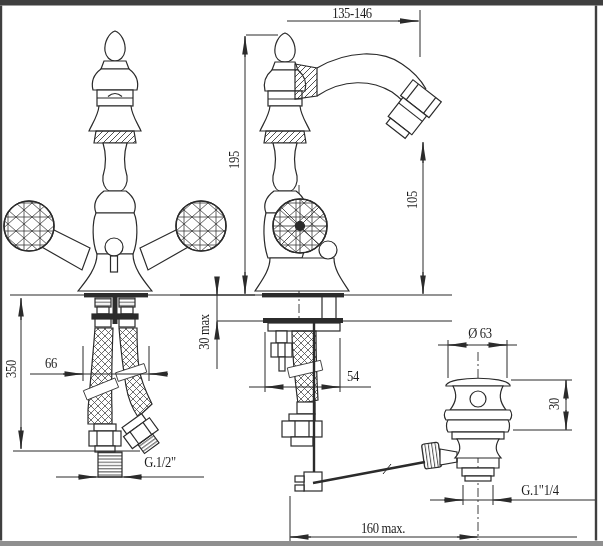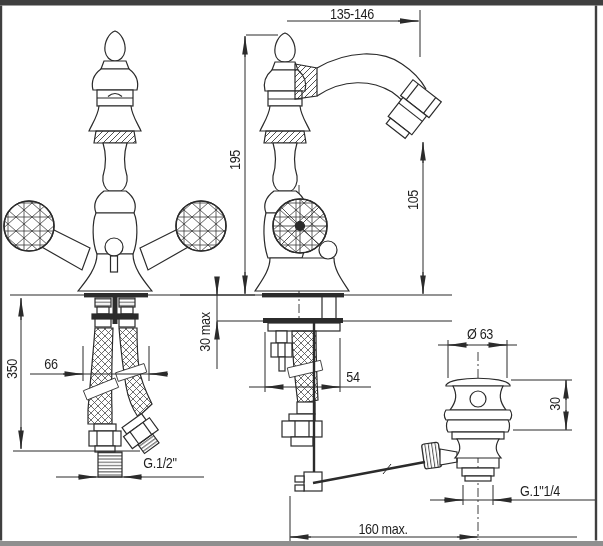--- a/index.html
+++ b/index.html
@@ -1,17 +1,17 @@
 <!DOCTYPE html>
 <html><head>
 <meta charset="utf-8">
 <style>
   html,body{margin:0;padding:0;background:#fff;}
   #stage{position:relative;width:603px;height:546px;background:#fff;overflow:hidden;
-         font-family:Liberation Sans, sans-serif;}
+         font-family:Liberation Serif, serif;}
   #drawing{position:absolute;left:0;top:0;}
   .label{position:absolute;font-size:15px;color:#1e1e1e;white-space:nowrap;
          letter-spacing:-0.4px;transform:translate(-50%,-50%) scaleX(0.84);}
   .label.vert{transform:translate(-50%,-50%) rotate(-90deg) scaleX(0.84);}
 </style>
 </head>
 <body>
 
 <div id="stage">
 

